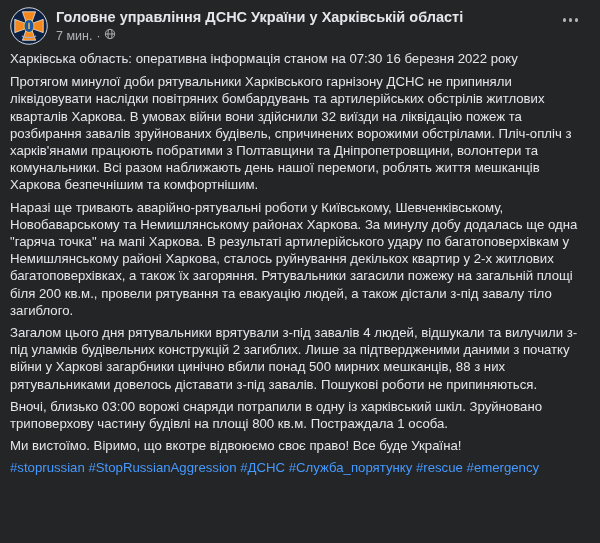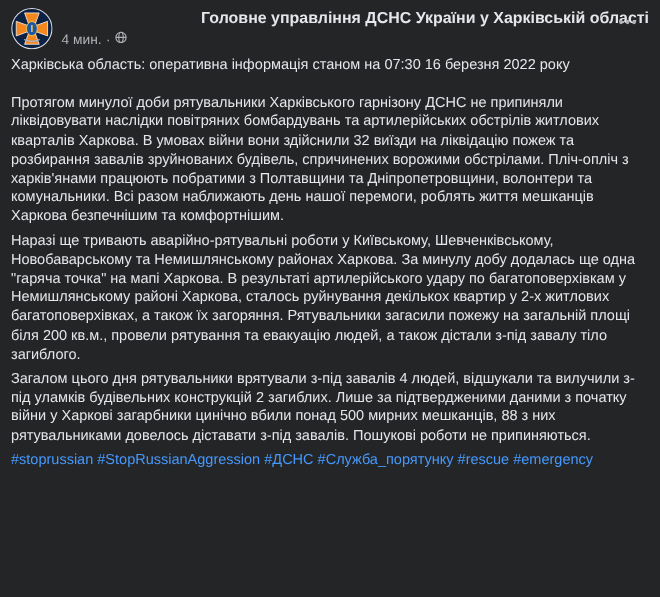--- a/index.html
+++ b/index.html
@@ -9,40 +9,40 @@
     --link:#4599ff;
   }
   *{box-sizing:border-box;}
   html,body{margin:0;padding:0;}
   body{
     width:600px;height:543px;overflow:hidden;
     background:var(--bg);
     font-family:"Liberation Sans", sans-serif;
   }
   .post{position:relative;padding:7px 10px 0 10px;}
-  .post-header{display:flex;align-items:flex-start;text-align:right;}
+  .post-header{display:flex;align-items:flex-start;}
   .avatar{width:38px;height:38px;border-radius:50%;flex:0 0 38px;cursor:pointer;}
   .avatar svg{display:block;width:38px;height:38px;}
   .header-text{margin-left:8px;flex:1;min-width:0;padding-top:1px;}
   .page-name{
     color:var(--text);font-weight:700;font-size:14.5px;line-height:19px;
     cursor:pointer;white-space:nowrap;overflow:hidden;
   }
   .meta{display:flex;align-items:center;gap:4px;color:var(--muted);
     font-size:12.5px;line-height:16px;margin-top:1px;}
   .meta .sep{font-size:12px;}
   .globe{display:inline-block;}
   .more-button{
     position:absolute;top:14px;right:18px;display:flex;gap:2.5px;
     padding:4px;cursor:pointer;align-items:center;
   }
   .more-button i{width:3.5px;height:3.5px;border-radius:50%;background:var(--muted);display:block;}
   .post-text{margin-top:5px;color:var(--text);font-size:13.2px;line-height:17.2px;}
   .post-text p{margin:0 0 5px 0;}
-  .post-text p.first{margin-bottom:17px;}
+  .post-text p.first{margin-bottom:6px;}
   .hashtag-line{font-size:13.2px;line-height:17.2px;}
   .hashtag-line a{color:var(--link);text-decoration:none;cursor:pointer;}
 </style>
 </head>
 <body>
 
 <div class="post">
 
   <div class="post-header">
 
@@ -57,21 +57,21 @@
           <ellipse cx="20" cy="20" rx="5.2" ry="6.8" fill="#1c56a5" stroke="#ffd24a" stroke-width="0.8"></ellipse>
           <rect x="19.3" y="16.6" width="1.4" height="6.6" fill="#ffd24a"></rect>
           <path d="M12.5 30.5 Q20 34 27.5 30.5" stroke="#9fb6d8" stroke-width="1.1" fill="none"></path>
         </svg>
       </span>
     </div>
 
     <div class="header-text">
       <div class="page-name">Головне управління ДСНС України у Харківській області</div>
       <div class="meta">
-        <span>4 мин.</span>
+        <span>7 мин.</span>
         <span class="sep">·</span>
         <span class="globe">
           <svg width="12" height="12" viewBox="0 0 16 16" xmlns="http://www.w3.org/2000/svg">
             <circle cx="8" cy="8" r="6.2" fill="none" stroke="#b0b3b8" stroke-width="1.3"></circle>
             <line x1="1.8" y1="8" x2="14.2" y2="8" stroke="#b0b3b8" stroke-width="1.3"></line>
             <ellipse cx="8" cy="8" rx="2.7" ry="6.2" fill="none" stroke="#b0b3b8" stroke-width="1.3"></ellipse>
           </svg>
         </span>
       </div>
     </div>
@@ -84,17 +84,19 @@
       </span>
     </div>
 
   </div>
 
   <div class="post-text">
       <p class="first">Харківська область: оперативна інформація станом на 07:30 16 березня 2022 року</p>
       <p>Протягом минулої доби рятувальники Харківського гарнізону ДСНС не припиняли ліквідовувати наслідки повітряних бомбардувань та артилерійських обстрілів житлових кварталів Харкова. В умовах війни вони здійснили 32 виїзди на ліквідацію пожеж та розбирання завалів зруйнованих будівель, спричинених ворожими обстрілами. Пліч-опліч з харків'янами працюють побратими з Полтавщини та Дніпропетровщини, волонтери та комунальники. Всі разом наближають день нашої перемоги, роблять життя мешканців Харкова безпечнішим та комфортнішим.</p>
       <p>Наразі ще тривають аварійно-рятувальні роботи у Київському, Шевченківському, Новобаварському та Немишлянському районах Харкова. За минулу добу додалась ще одна "гаряча точка" на мапі Харкова. В результаті артилерійського удару по багатоповерхівкам у Немишлянському районі Харкова, сталось руйнування декількох квартир у 2-х житлових багатоповерхівках, а також їх загоряння. Рятувальники загасили пожежу на загальній площі біля 200 кв.м., провели рятування та евакуацію людей, а також дістали з-під завалу тіло загиблого.</p>
       <p>Загалом цього дня рятувальники врятували з-під завалів 4 людей, відшукали та вилучили з-під уламків будівельних конструкцій 2 загиблих. Лише за підтвердженими даними з початку війни у Харкові загарбники цинічно вбили понад 500 мирних мешканців, 88 з них рятувальниками довелось діставати з-під завалів. Пошукові роботи не припиняються.</p>
+      <p>Вночі, близько 03:00 ворожі снаряди потрапили в одну із харківський шкіл.  Зруйновано триповерхову частину будівлі на площі 800 кв.м. Постраждала 1 особа.</p>
+      <p>Ми вистоїмо. Віримо, що вкотре відвоюємо своє право! Все буде Україна!</p>
     </div>
 
   <div class="hashtag-line"><a>#stoprussian</a> <a>#StopRussianAggression</a> <a>#ДСНС</a> <a>#Служба_порятунку</a> <a>#rescue</a> <a>#emergency</a></div>
 
 </div>
 
 </body></html>

